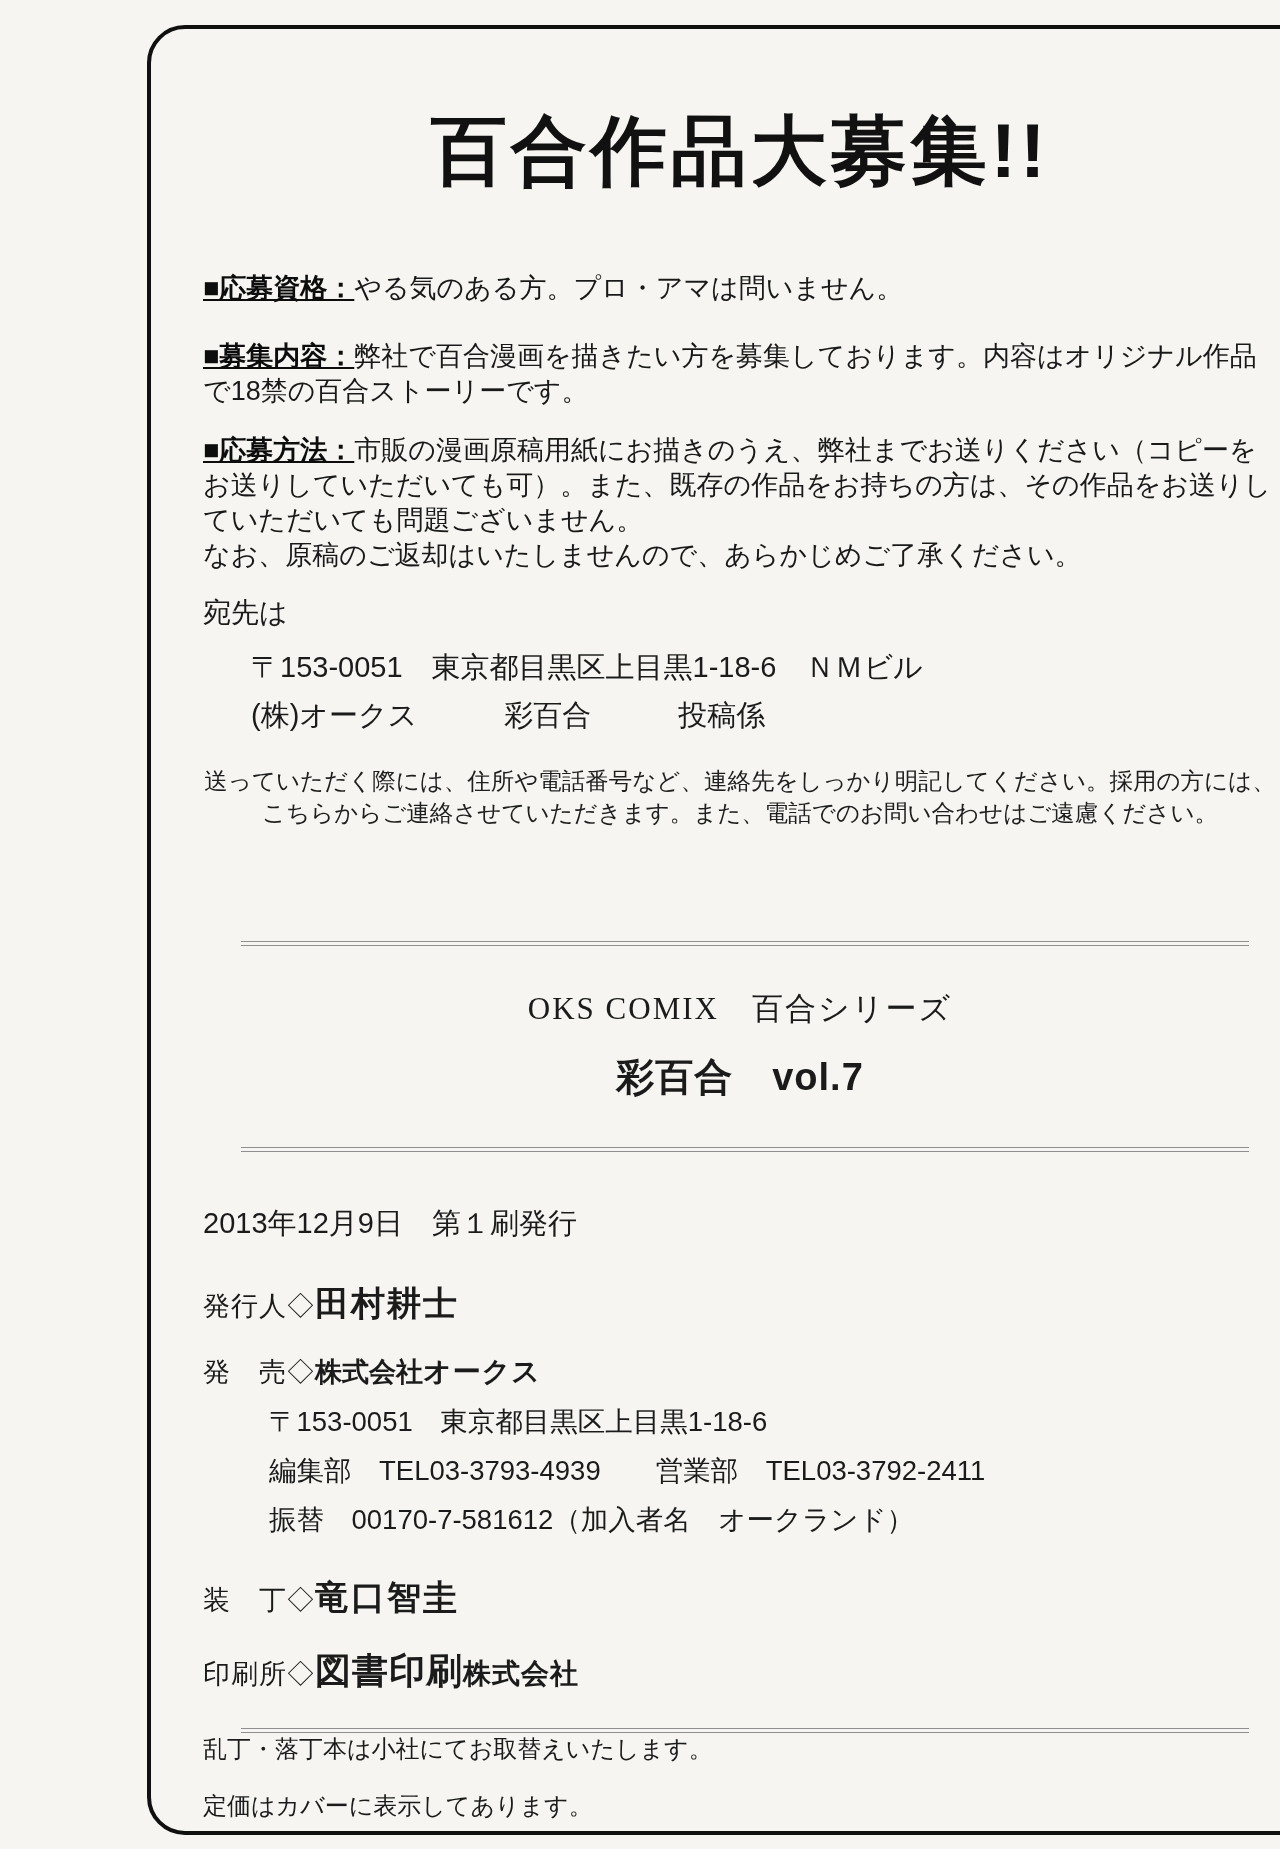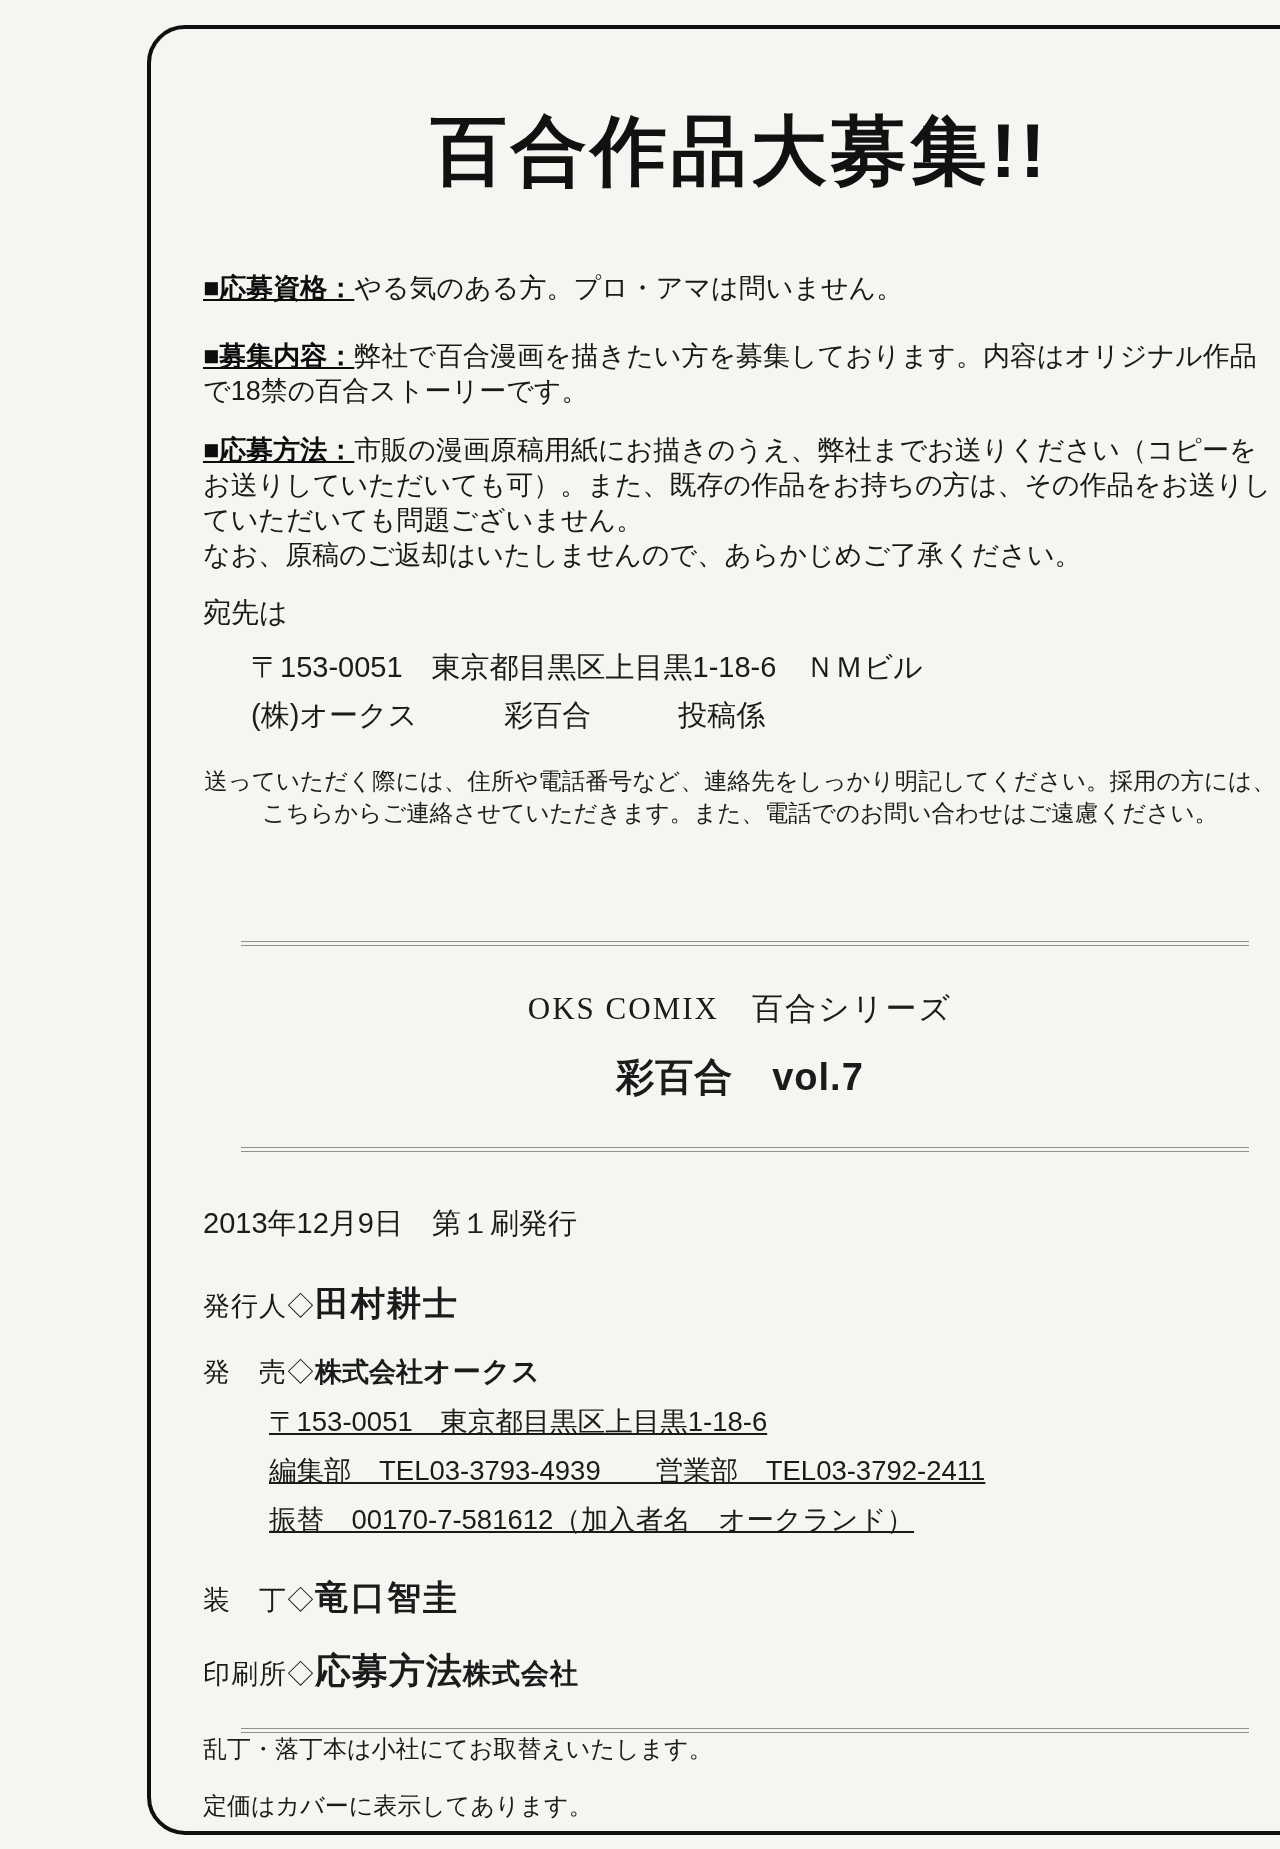--- a/index.html
+++ b/index.html
@@ -87,21 +87,21 @@
   .company-prefix{font-weight:bold;font-size:27px;}
   .company-name{font-weight:bold;font-size:28px;letter-spacing:1px;}
   .printer-name{
     font-family:"Liberation Serif", serif;
     font-weight:bold;font-size:36px;letter-spacing:1px;
   }
   .printer-suffix{
     font-family:"Liberation Serif", serif;
     font-weight:bold;font-size:28px;letter-spacing:1px;
   }
-  .pub-line{margin:13px 0 0 66px;font-size:27.5px;line-height:36px;white-space:nowrap;text-decoration:underline;}
+  .pub-line{margin:13px 0 0 66px;font-size:27.5px;line-height:36px;white-space:nowrap;}
   .footer-line{margin:0;font-size:24px;line-height:31px;}
   .footer-first{margin-top:26px;}
 </style>
 </head>
 <body>
 
 <div class="page">
   <div class="frame">
 
     <h1 class="title">百合作品大募集!!</h1>
@@ -143,21 +143,21 @@
     <p class="pub-line">編集部　TEL03-3793-4939　　営業部　TEL03-3792-2411</p>
     <p class="pub-line">振替　00170-7-581612（加入者名　オークランド）</p>
 
     <p class="person-row">
         <span class="role">装　丁◇</span>
         <span class="person-name">竜口智圭</span>
       </p>
 
     <p class="person-row">
         <span class="role">印刷所◇</span>
-        <span class="printer-name">応募方法</span>
+        <span class="printer-name">図書印刷</span>
         <span class="printer-suffix">株式会社</span>
       </p>
 
     <div class="rule rule3"></div>
 
     <p class="footer-line">乱丁・落丁本は小社にてお取替えいたします。</p>
     <p class="footer-line footer-first">定価はカバーに表示してあります。</p>
 
   </div>
 </div>

